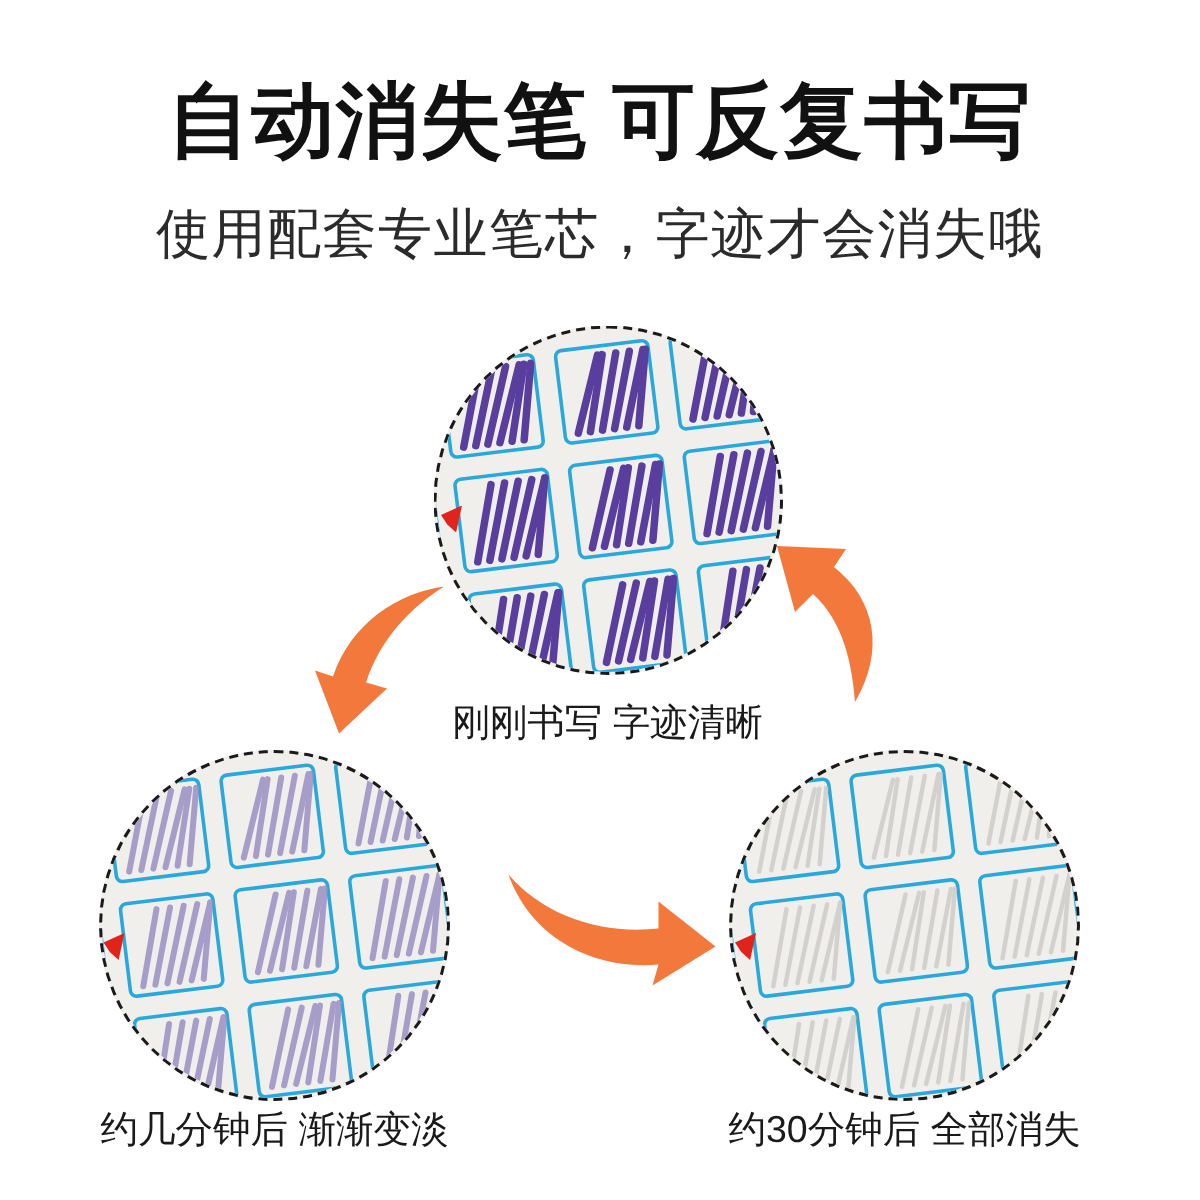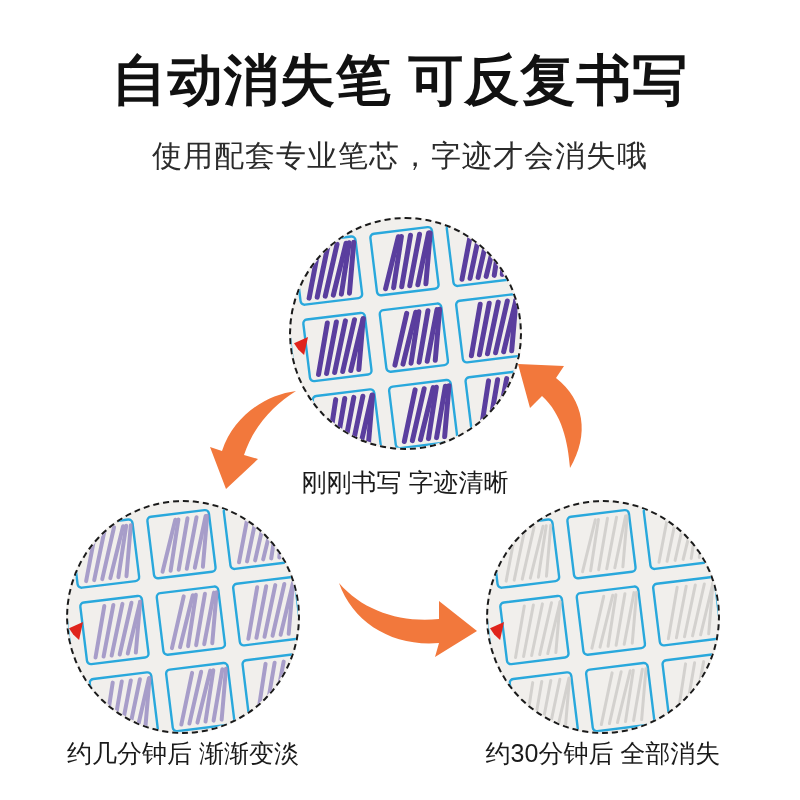--- a/index.html
+++ b/index.html
@@ -34,21 +34,21 @@
     color: #111111;
     letter-spacing: 1px;
     white-space: nowrap;
   }
   .subhead {
     position: absolute;
     top: 136px;
     left: 0;
     width: 800px;
     text-align: center;
-    font-size: 30px;
+    font-size: 36px;
     line-height: 40px;
     font-weight: 400;
     color: #2b2b2b;
     letter-spacing: 1px;
     white-space: nowrap;
   }
 
   
   .circle {
     position: absolute;

